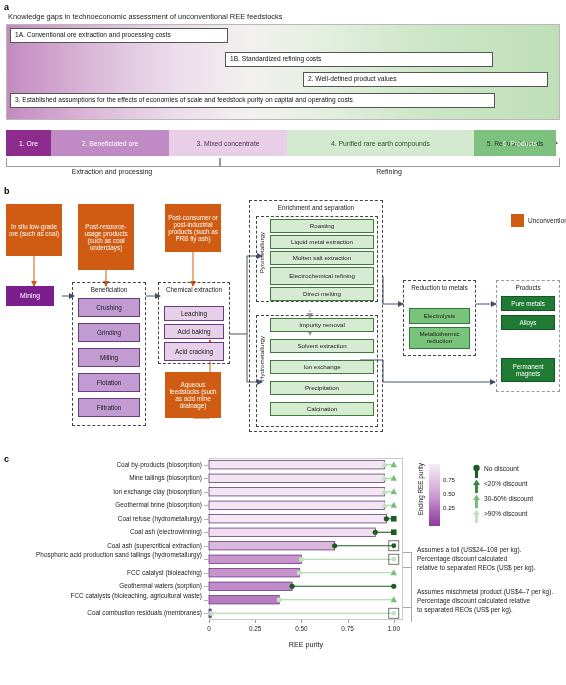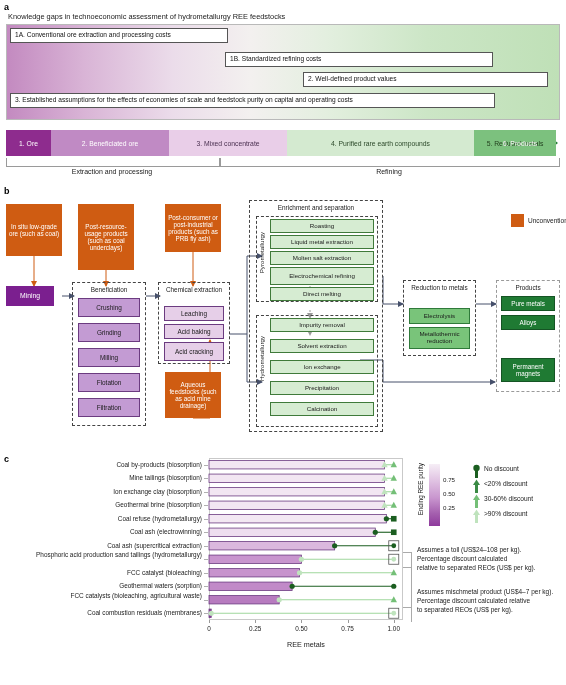--- a/index.html
+++ b/index.html
@@ -89,21 +89,21 @@
   .lgd-tx{position:absolute;left:484px;font-size:6.6px;white-space:nowrap;}
   .ann{position:absolute;font-size:6.5px;line-height:1.35;white-space:pre;}
   .brace{position:absolute;border-left:1px solid #aaa;}
   .lead{position:absolute;height:1px;background:#aaa;}
 </style>
 </head>
 <body>
 
 <div id="panel-a">
   <div class="panel-letter" id="a-letter">a</div>
-  <div id="a-caption">Knowledge gaps in technoeconomic assessment of hydrometallurgy REE feedstocks</div>
+  <div id="a-caption">Knowledge gaps in technoeconomic assessment of unconventional REE feedstocks</div>
 
   <div id="a-gradient-box"></div>
   <div class="gap-box" id="gap-1a">1A. Conventional ore extraction and processing costs</div>
   <div class="gap-box" id="gap-1b">1B. Standardized refining costs</div>
   <div class="gap-box" id="gap-2">2. Well-defined product values</div>
   <div class="gap-box" id="gap-3">3. Established assumptions for the effects of economies of scale and feedstock purity on capital and operating costs</div>
 
   <svg id="a-arrow-svg" width="556" height="40">
     <polygon points="462,6 535,6 552,19 535,32 462,32" fill="#1f7a33"></polygon>
   </svg>
@@ -390,14 +390,14 @@
 relative to separated REOs (US$ per kg).</div>
   <div class="ann" style="left:417px;top:138px;">Assumes mischmetal product (US$4–7 per kg).
 Percentage discount calculated relative
 to separated REOs (US$ per kg).</div>
   <div class="brace" style="left:411px;top:102px;height:24px;"></div>
   <div class="lead" style="left:403px;top:102px;width:9px;"></div>
   <div class="lead" style="left:403px;top:117px;width:9px;"></div>
   <div class="brace" style="left:411px;top:120px;height:52px;"></div>
   <div class="lead" style="left:403px;top:157px;width:9px;"></div>
 
-  <div id="xaxis-title" style="left:209px;top:190px;width:194px;">REE metals</div>
+  <div id="xaxis-title" style="left:209px;top:190px;width:194px;">REE purity</div>
 </div>
 
 </body></html>

